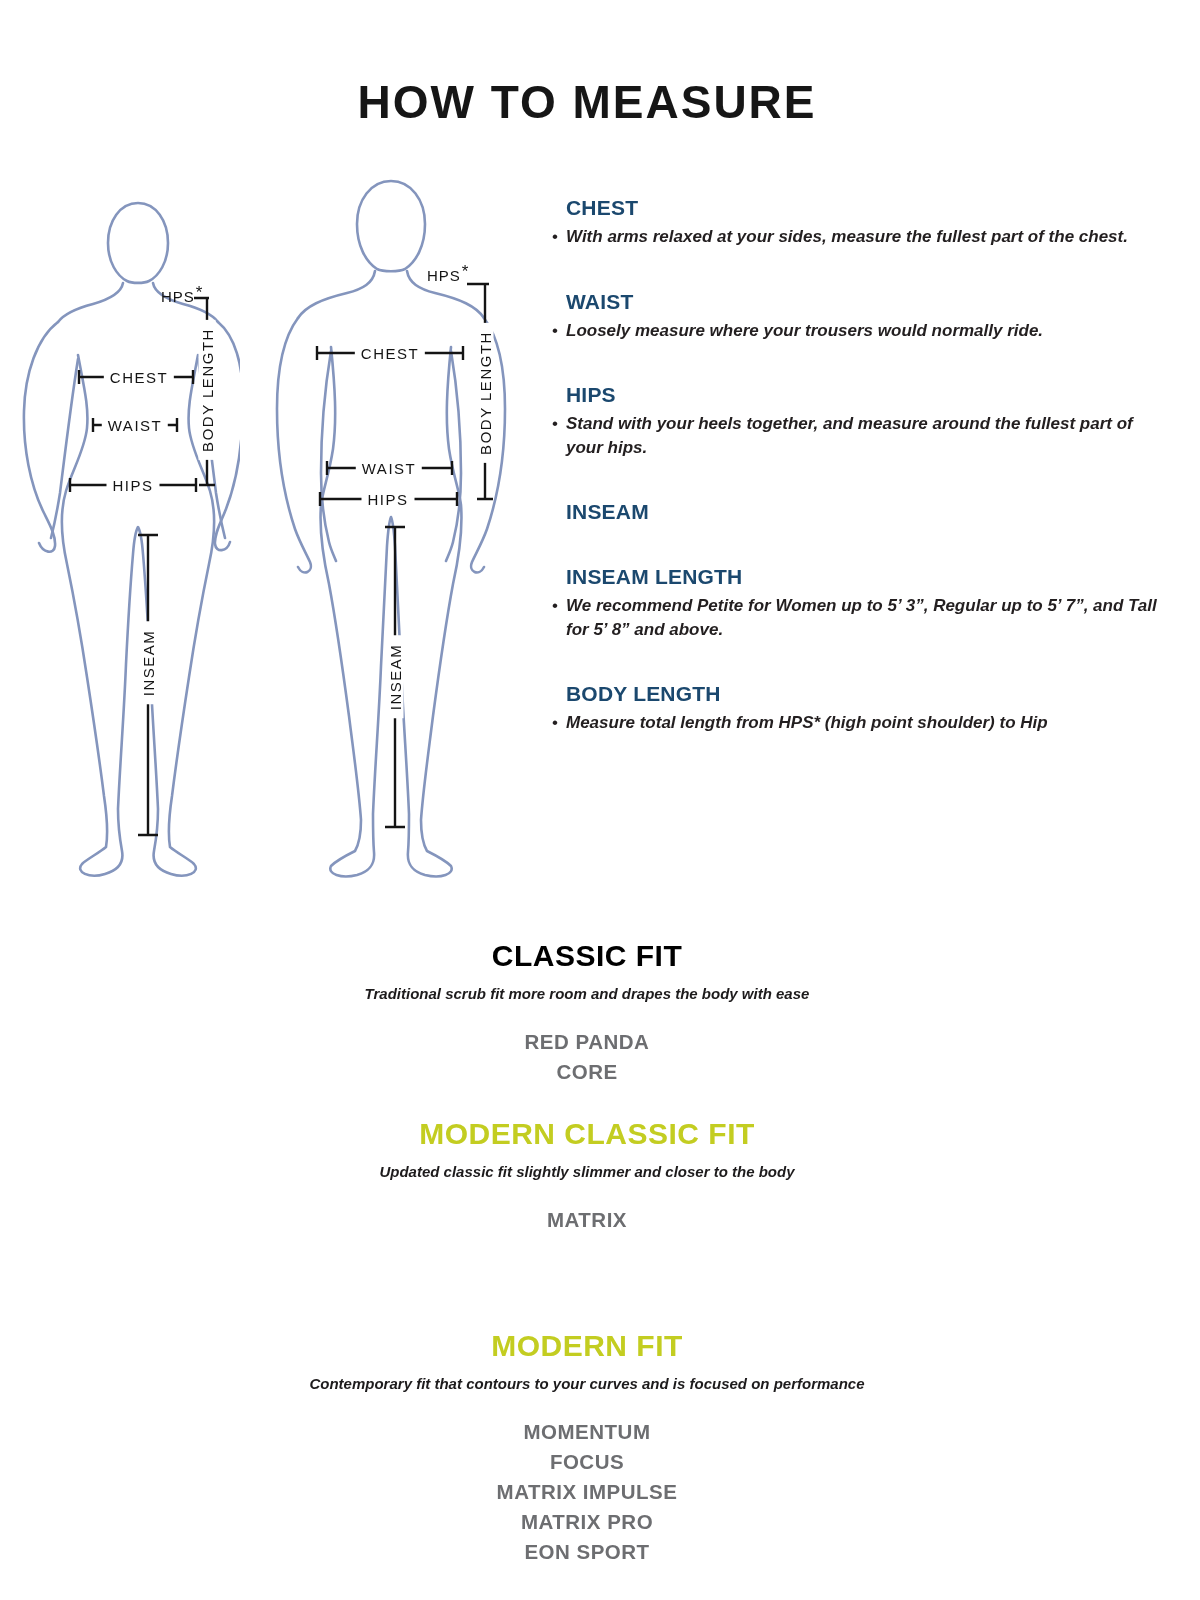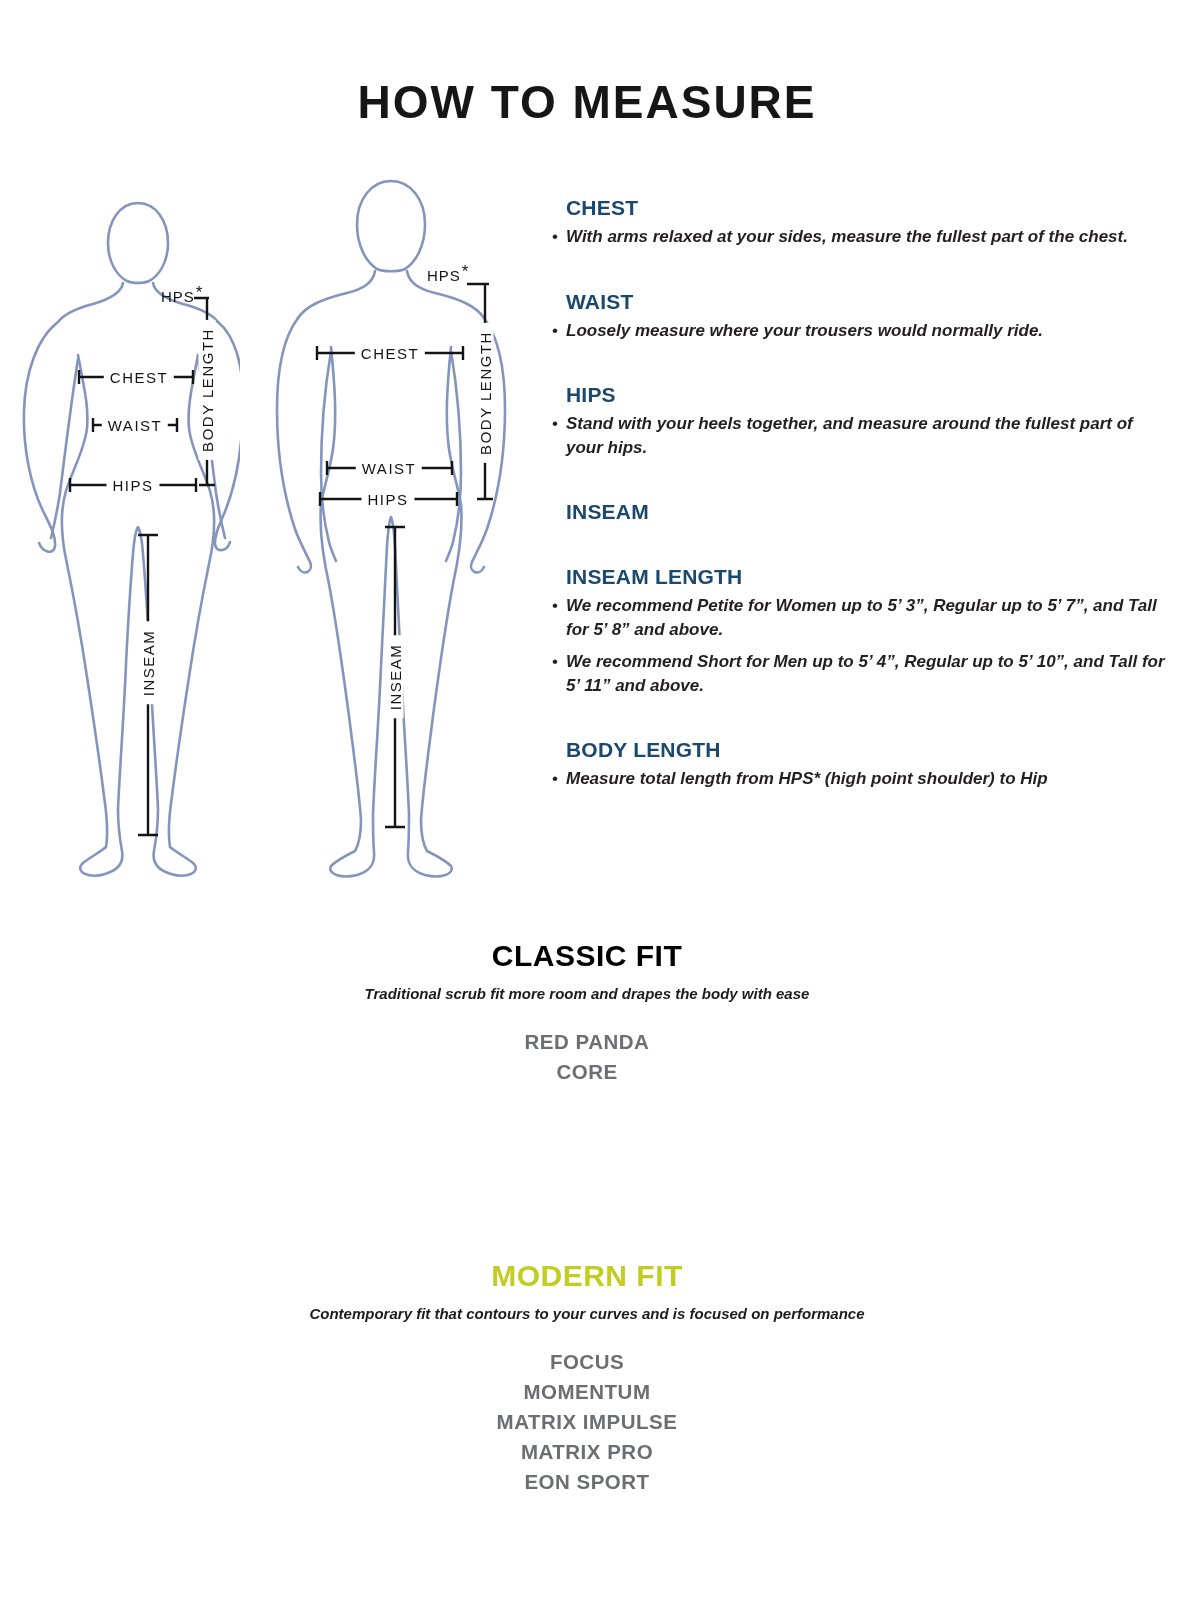--- a/index.html
+++ b/index.html
@@ -111,43 +111,49 @@
     <section class="isec">
       <h2>HIPS</h2>
       <div class="bullet">Stand with your heels together, and measure around the fullest part of your hips.</div>
     </section>
     <section class="isec">
       <h2>INSEAM</h2>
     </section>
     <section class="isec">
       <h2>INSEAM LENGTH</h2>
       <div class="bullet">We recommend Petite for Women up to 5’ 3”, Regular up to 5’ 7”, and Tall for 5’ 8” and above.</div>
-      <div class="bullet">We recommend Short for Men up to 5’ 4”, Regular up to 5’ 10”, and Tall for 5’ 11” and above.</div>
     </section>
     <section class="isec">
       <h2>BODY LENGTH</h2>
       <div class="bullet">Measure total length from HPS* (high point shoulder) to Hip</div>
     </section>
   </div>
 
   <section class="fit" style="top:938px;">
     <h3 style="color: #000000;">CLASSIC FIT</h3>
     <p class="desc">Traditional scrub fit more room and drapes the body with ease</p>
     <div class="products">
       <span>RED PANDA</span>
       <span>CORE</span>
     </div>
   </section>
 
+  <section class="fit" style="top:1116px;">
+    <h3 style="color: rgb(195, 205, 33);">MODERN CLASSIC FIT</h3>
+    <p class="desc">Updated classic fit slightly slimmer and closer to the body</p>
+    <div class="products">
+      <span>MATRIX</span>
+    </div>
+  </section>
 
-  <section class="fit" style="top:1258px;">
+  <section class="fit" style="top:1328px;">
     <h3 style="color: rgb(195, 205, 33);">MODERN FIT</h3>
     <p class="desc">Contemporary fit that contours to your curves and is focused on performance</p>
     <div class="products">
+      <span>MOMENTUM</span>
       <span>FOCUS</span>
-      <span>MOMENTUM</span>
       <span>MATRIX IMPULSE</span>
       <span>MATRIX PRO</span>
       <span>EON SPORT</span>
     </div>
   </section>
 
 </div>
 
 </body></html>

